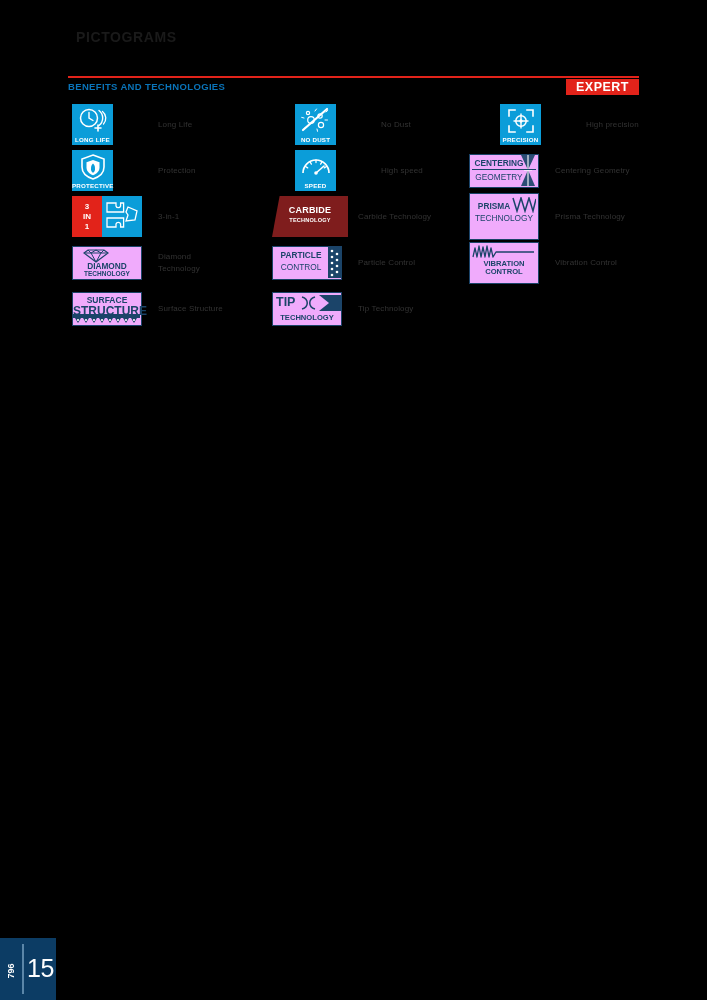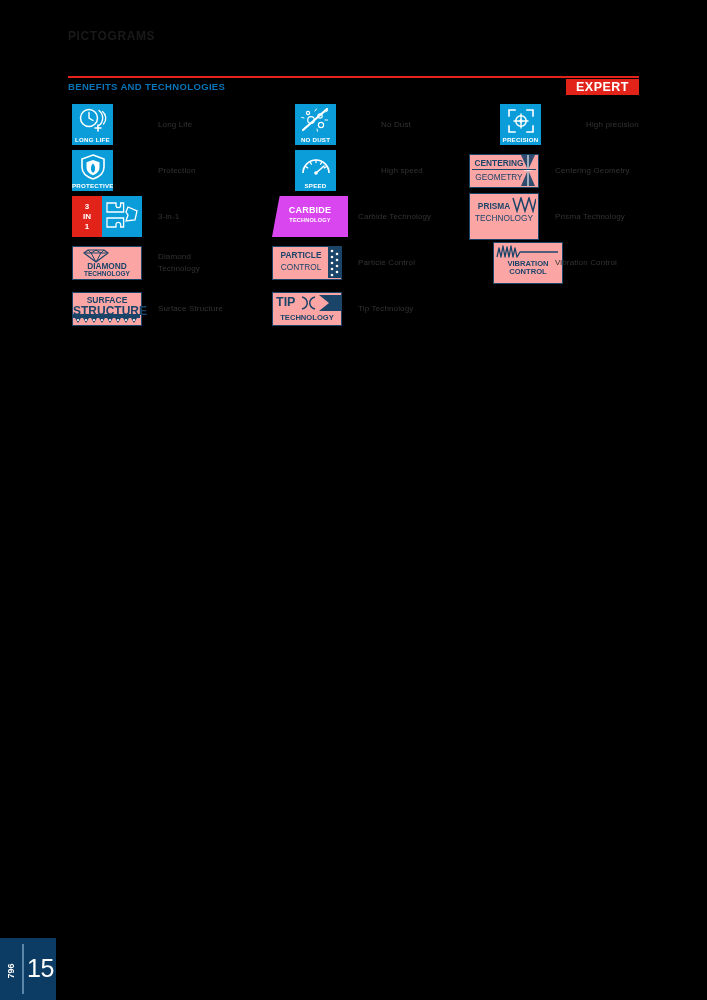--- a/index.html
+++ b/index.html
@@ -7,22 +7,22 @@
     width:707px;height:1000px;
     background:#000000;
     font-family:"Liberation Sans", sans-serif;
     overflow:hidden;
     position:relative;
   }
   .page{position:absolute;left:0;top:0;width:707px;height:1000px;}
 
   
   .caption{
-    position:absolute;left:68px;top:29px;
-    font-size:12px;font-weight:bold;letter-spacing:.6px;
+    position:absolute;left:76px;top:29px;
+    font-size:14px;font-weight:bold;letter-spacing:.6px;
     color:#1a1a1a;
     text-transform:uppercase;
   }
 
   
   .rule{
     position:absolute;left:68px;top:76px;width:571px;height:2px;
     background:#e2231a;
   }
   .section-title{
@@ -84,35 +84,35 @@
     position:absolute;left:0;top:0;width:30px;height:41px;background:#e2231a;
     color:#fff;font-weight:bold;font-size:8px;line-height:10px;
     display:flex;flex-direction:column;align-items:center;justify-content:center;
   }
   .threein1 .blue{
     position:absolute;left:30px;top:0;width:40px;height:41px;background:#0b9dd9;
   }
 
   
   .carbide{
-    width:76px;height:41px;background:#d946ef;position:relative;display:block;
+    width:76px;height:41px;background:#7f1d1d;position:relative;display:block;
     clip-path:polygon(10% 0, 100% 0, 100% 100%, 0 100%);
   }
   .carbide .l1{
     position:absolute;left:0;right:0;top:9px;text-align:center;
     color:#fff;font-weight:bold;font-size:9px;letter-spacing:.2px;
   }
   .carbide .l2{
     position:absolute;left:0;right:0;top:21px;text-align:center;
     color:#fff;font-weight:bold;font-size:5.6px;letter-spacing:.2px;
   }
 
   
   .wb{
-    background:#fca5a5;border:1.5px solid #1b4469;position:relative;display:block;
+    background:#f0abfc;border:1.5px solid #1b4469;position:relative;display:block;
     box-sizing:border-box;
   }
   .wb .t{
     color:#1b4469;font-weight:bold;text-align:center;letter-spacing:0;
     position:absolute;
   }
 
   
   .pagebar{
     position:absolute;left:0;bottom:0;width:56px;height:62px;
@@ -393,21 +393,21 @@
             <svg width="24" height="16" viewBox="0 0 24 16" style="position:absolute;right:2px;top:3px;">
               <path d="M1 1 L5 14 L9 1 L13 14 L17 1 L21 14 L24 2" fill="none" stroke="#1b4469" stroke-width="1.5"></path>
             </svg>
           </div>
         </div>
         <div class="label" style="left:93px;">Prisma Technology</div>
       </div>
 
       <div class="row">
         <div class="badge-wrap" style="left:7px;">
-          <div class="wb" style="width:70px;height:42px;margin-left:24px;">
+          <div class="wb" style="width:70px;height:42px;">
             <svg width="64" height="15" viewBox="0 0 64 15" style="position:absolute;left:2px;top:1px;">
               <path d="M1 13 L3 4 L5 13 L7 2 L9 13 L11 3 L13 13 L15 2 L17 13 L19 4 L21 13 L24 8 L62 8" fill="none" stroke="#1b4469" stroke-width="1.3" stroke-linejoin="round"></path>
             </svg>
             <div class="t" style="left:0;right:0;top:16px;font-size:7.6px;">VIBRATION</div>
             <div class="t" style="left:0;right:0;top:24px;font-size:7.6px;">CONTROL</div>
           </div>
         </div>
         <div class="label" style="left:93px;">Vibration Control</div>
       </div>
 

